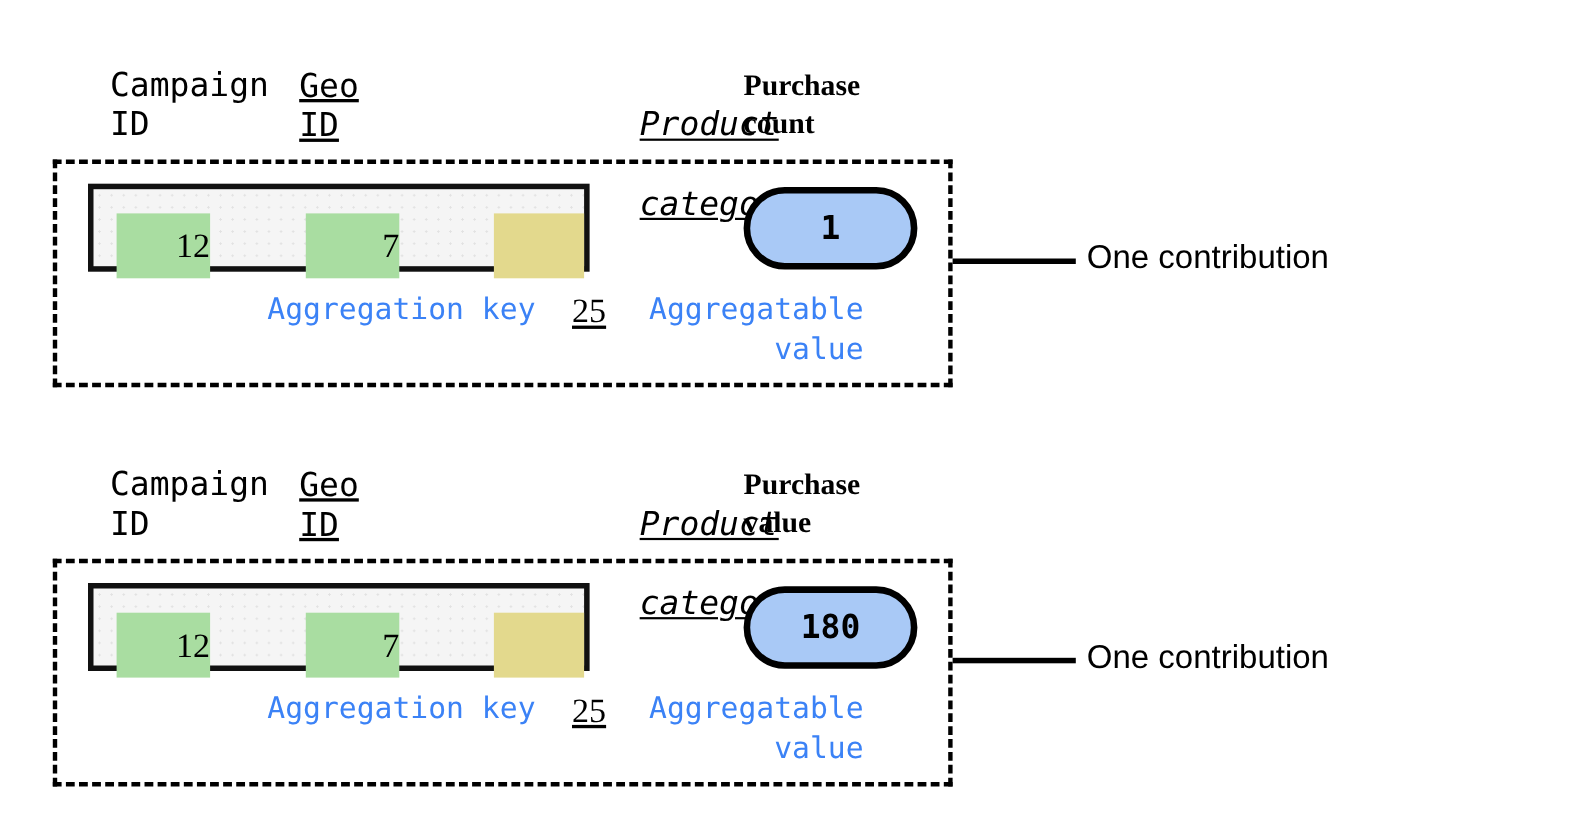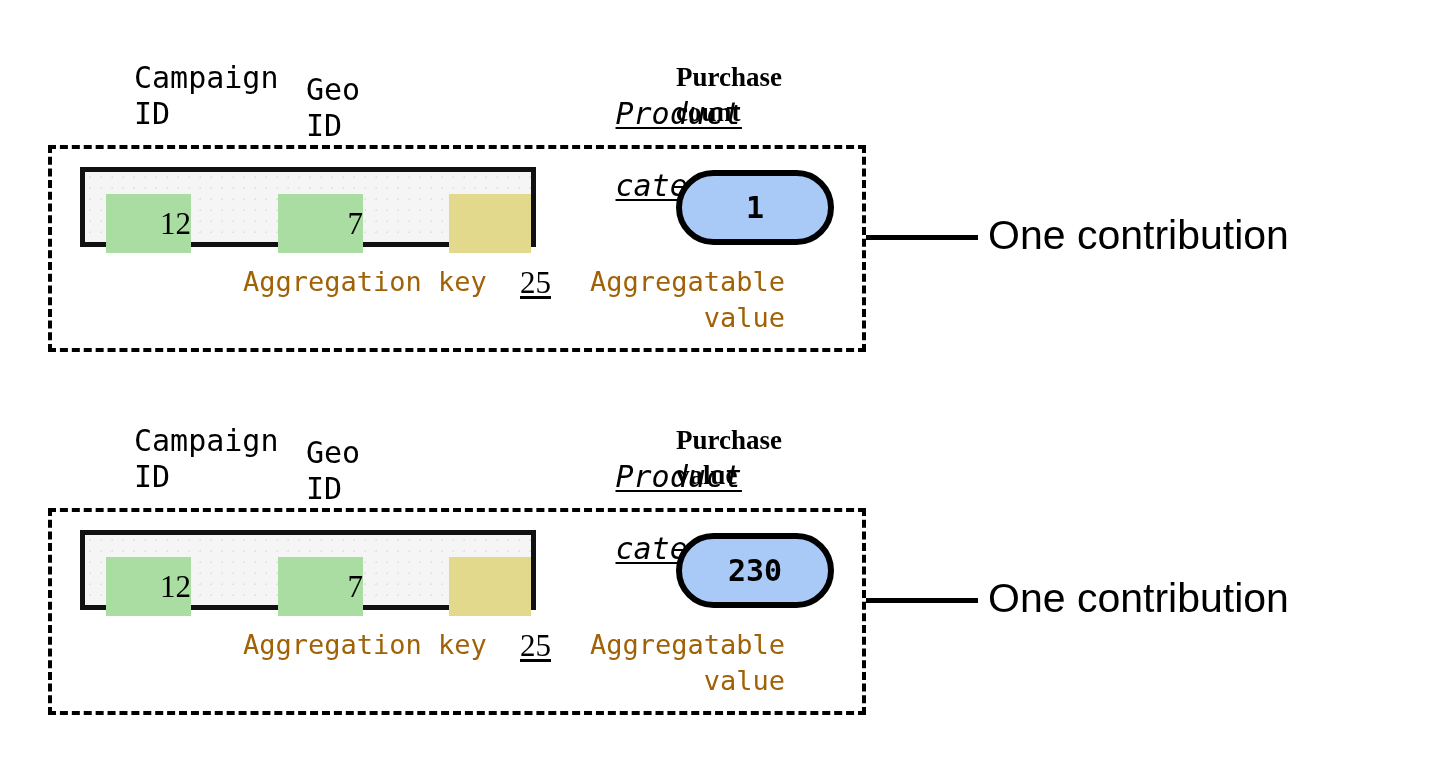--- a/index.html
+++ b/index.html
@@ -39,24 +39,23 @@
     width: 900px;
     height: 85px;
   }
   .col-label {
     position: absolute;
     font-family: "DejaVu Sans Mono", monospace;
     font-size: 30px;
     line-height: 36px;
     color: #000000;
     white-space: pre;
-    margin-left: 34px;
   }
   .col-campaign { left: 100px; top: 60px; }
-  .col-geo      { left: 272px; top: 72px; }
+  .col-geo      { left: 272px; top: 61px; text-decoration: underline; }
   .col-product  {
     left: 437px;
     top: 60px;
     text-align: right;
     width: 152px;
     font-style: italic;
   }
   .col-product .u {
     text-decoration: underline;
     text-underline-offset: 3px;
@@ -139,21 +138,21 @@
     text-align: center;
     color: #000000;
   }
 
   
   .annot {
     position: absolute;
     font-family: "DejaVu Sans Mono", monospace;
     font-size: 27px;
     line-height: 36px;
-    color: #a16207;
+    color: #3b82f6;
     white-space: pre;
   }
   .annot-key {
     left: 243px;
     top: 264px;
   }
   .annot-value {
     left: 590px;
     top: 264px;
     width: 244px;
@@ -166,21 +165,21 @@
     top: 235px;
     width: 112px;
     height: 0;
     border-top: 5px solid #000000;
   }
   .leader-label {
     position: absolute;
     left: 988px;
     top: 207px;
     font-family: "Liberation Sans", sans-serif;
-    font-size: 41px;
+    font-size: 30px;
     line-height: 56px;
     color: #000000;
     white-space: pre;
   }
 </style>
 </head>
 <body>
 
 <div class="stage">
 
@@ -237,21 +236,21 @@
     <div class="contrib-box"></div>
 
     <div class="key-bar">
       <div class="key-cell cell-campaign">12</div>
       <div class="key-cell cell-geo">7</div>
       <div class="key-cell cell-product">
         <span class="u">25</span>
       </div>
     </div>
 
-    <div class="value-pill">230</div>
+    <div class="value-pill">180</div>
 
     <div class="annot annot-key">Aggregation key</div>
     <div class="annot annot-value">Aggregatable
        value</div>
 
     <div class="leader-line"></div>
     <div class="leader-label">One contribution</div>
   </div>
 
 </div>

